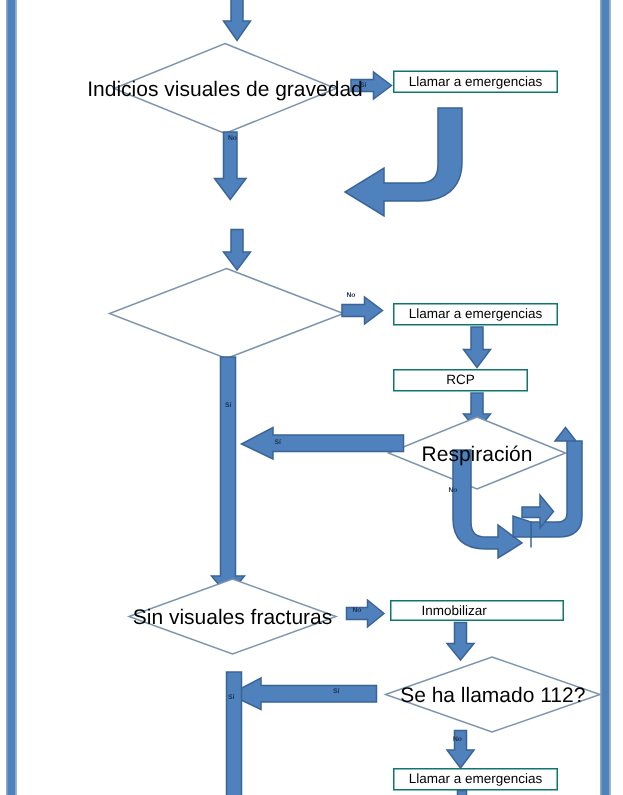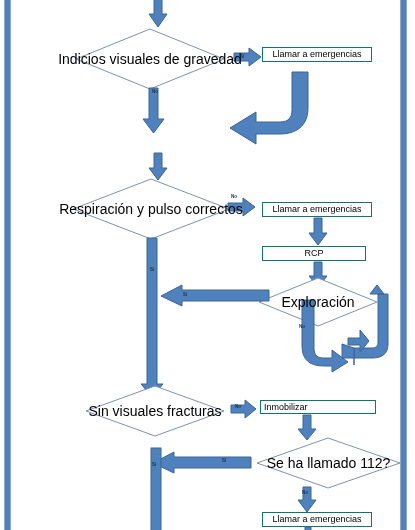--- a/index.html
+++ b/index.html
@@ -136,51 +136,50 @@
   <div class="arrow" style="left:148px; top:153px;">
     <svg width="20" height="28" viewBox="0 0 20 28">
       <polygon class="ar-fill" points="6,0 14,0 14,15 19,15 10,27 1,15 6,15"></polygon>
     </svg>
   </div>
 
   <div class="diamond" style="left:72px; top:178px; width:158px; height:62px;">
     <svg width="158" height="62" viewBox="0 0 158 62">
       <polygon points="79,1 157,31 79,61 1,31" fill="#ffffff" stroke="#7c93ad" stroke-width="1"></polygon>
     </svg>
-    <span class="dlabel">Respiración y pulso correctos</span>
   </div>
 
   <div class="arrow" style="left:228px; top:198px;">
     <svg width="28" height="18" viewBox="0 0 28 18">
       <polygon class="ar-fill" points="0,5 15,5 15,0 27,9 15,18 15,13 0,13"></polygon>
     </svg>
   </div>
   <div class="tag" style="left:231px; top:195px;">No</div>
 
   <div class="proc-box" style="left:262px; top:202px; width:110px; height:15px;">Llamar a emergencias</div>
 
   <div class="arrow" style="left:308px; top:218px;">
     <svg width="20" height="28" viewBox="0 0 20 28">
       <polygon class="ar-fill" points="6,0 14,0 14,15 19,15 10,27 1,15 6,15"></polygon>
     </svg>
   </div>
 
-  <div class="proc-box" style="left:262px; top:246px; width:104px; height:15px;text-align:right;">RCP</div>
+  <div class="proc-box" style="left:262px; top:246px; width:90px; height:15px;text-align:right;">RCP</div>
 
   <div class="arrow" style="left:308px; top:262px;">
     <svg width="20" height="26" viewBox="0 0 20 26">
       <polygon class="ar-fill" points="6,0 14,0 14,14 19,14 10,25 1,14 6,14"></polygon>
     </svg>
   </div>
 
   <div class="diamond" style="left:258px; top:277px; width:120px; height:50px;">
     <svg width="120" height="50" viewBox="0 0 120 50">
       <polygon points="60,1 119,25 60,49 1,25" fill="#ffffff" stroke="#7c93ad" stroke-width="1"></polygon>
     </svg>
-    <span class="dlabel">Exploración</span>
+    <span class="dlabel">Respiración</span>
   </div>
 
   <div class="arrow" style="left:160px; top:285px;">
     <svg width="110" height="22" viewBox="0 0 110 22">
       <polygon class="ar-fill" points="109,5 22,5 22,0 1,11 22,21 22,16 109,16"></polygon>
     </svg>
   </div>
   <div class="tag" style="left:183px; top:293px;">Sí</div>
 
   <div class="arrow" style="left:140px; top:238px;">
@@ -214,21 +213,21 @@
     <span class="dlabel">Sin visuales fracturas</span>
   </div>
 
   <div class="arrow" style="left:231px; top:400px;">
     <svg width="26" height="18" viewBox="0 0 26 18">
       <polygon class="ar-fill" points="0,5 14,5 14,0 25,9 14,18 14,13 0,13"></polygon>
     </svg>
   </div>
   <div class="tag" style="left:235px; top:405px;">No</div>
 
-  <div class="proc-box" style="left:260px; top:400px; width:116px; height:14px; justify-content:flex-start; padding-left:3px;">Inmobilizar</div>
+  <div class="proc-box" style="left:260px; top:400px; width:116px; height:14px; justify-content:flex-start; padding-left:20px;">Inmobilizar</div>
 
   <div class="arrow" style="left:297px; top:415px;">
     <svg width="20" height="26" viewBox="0 0 20 26">
       <polygon class="ar-fill" points="6,0 14,0 14,14 19,14 10,25 1,14 6,14"></polygon>
     </svg>
   </div>
 
   <div class="diamond" style="left:256px; top:437px; width:145px; height:52px;">
     <svg width="145" height="52" viewBox="0 0 145 52">
       <polygon points="72,1 144,26 72,51 1,26" fill="#ffffff" stroke="#7c93ad" stroke-width="1"></polygon>

